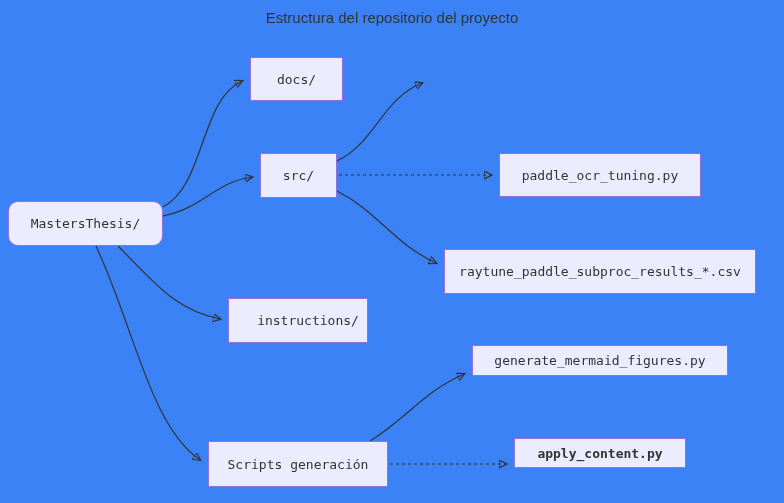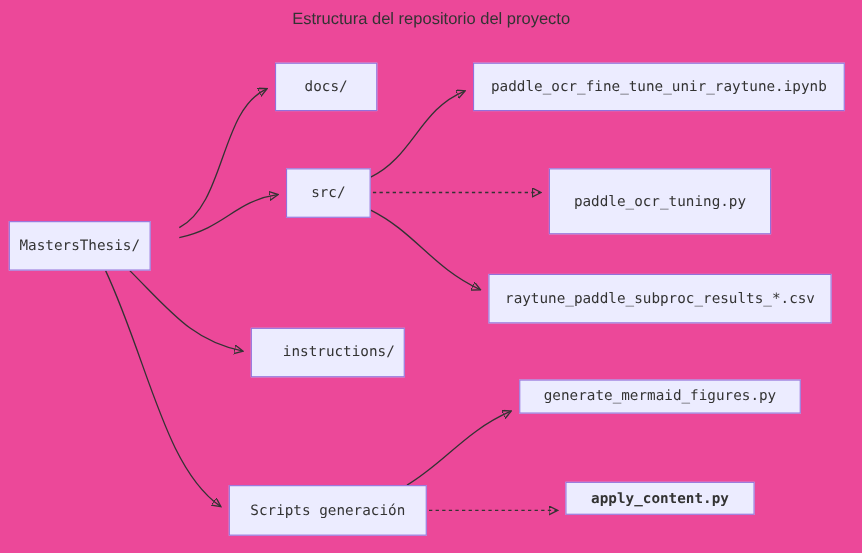--- a/index.html
+++ b/index.html
@@ -4,21 +4,21 @@
 <style>
   html, body {
     margin: 0;
     padding: 0;
     background: #ffffff;
   }
   #canvas {
     position: relative;
     width: 784px;
     height: 503px;
-    background: #ec4899;
+    background: #3b82f6;
     font-family: "Liberation Sans", sans-serif;
     overflow: hidden;
   }
   .diagram-title {
     position: absolute;
     top: 9px;
     left: 0;
     width: 784px;
     text-align: center;
     font-size: 15px;
@@ -48,25 +48,25 @@
     color: #333333;
     font-family: "DejaVu Sans Mono", monospace;
     font-size: 13px;
     display: flex;
     align-items: center;
     justify-content: center;
     text-align: center;
     white-space: nowrap;
   }
   
-  #n-root         { left: 8px;   top: 201px; width: 129px; height: 45px; }
+  #n-root         { left: 8px;   top: 201px; width: 155px; height: 45px; border-radius: 10px; }
   #n-docs         { left: 250px; top: 57px;  width: 93px;  height: 44px; }
   #n-src          { left: 260px; top: 153px; width: 77px;  height: 45px; }
   #n-ipynb        { left: 430px; top: 57px;  width: 338px; height: 44px; }
-  #n-tuning       { left: 499px; top: 153px; width: 202px; height: 60px; }
+  #n-tuning       { left: 499px; top: 153px; width: 202px; height: 44px; }
   #n-csv          { left: 444px; top: 249px; width: 312px; height: 45px; }
   #n-instructions { left: 228px; top: 298px; width: 140px; height: 45px; padding-left: 20px; }
   #n-mermaid      { left: 472px; top: 345px; width: 256px; height: 31px; }
   #n-scripts      { left: 208px; top: 441px; width: 180px; height: 46px; }
   #n-apply        { left: 514px; top: 438px; width: 172px; height: 30px; font-weight: bold; }
 </style>
 </head>
 <body>
 
 <div id="canvas">
@@ -89,21 +89,20 @@
     <path d="M370,441 C405,420 423,392 464,374" marker-end="url(#arrow)"></path>
     <path class="dashed" d="M390,464 L506,464" marker-end="url(#arrow)"></path>
   </svg>
 
   <div class="node" id="n-root">MastersThesis/</div>
 
   <div class="node" id="n-src">src/</div>
 
   <div class="node" id="n-docs">docs/</div>
 
-  <div class="node" id="n-ipynb">paddle_ocr_fine_tune_unir_raytune.ipynb</div>
 
   <div class="node" id="n-tuning">paddle_ocr_tuning.py</div>
 
   <div class="node" id="n-csv">raytune_paddle_subproc_results_*.csv</div>
 
   <div class="node" id="n-instructions">instructions/</div>
 
   <div class="node" id="n-mermaid">generate_mermaid_figures.py</div>
 
   <div class="node" id="n-scripts">Scripts generación</div>

